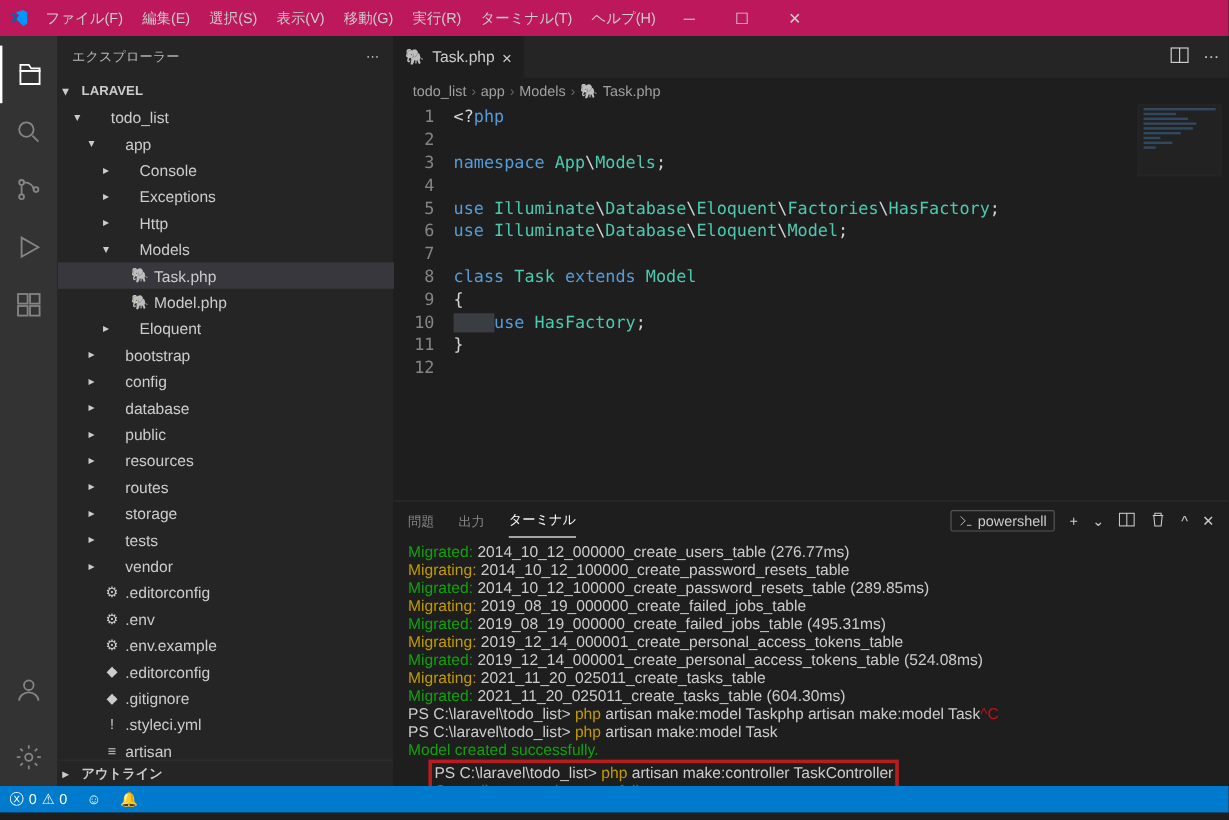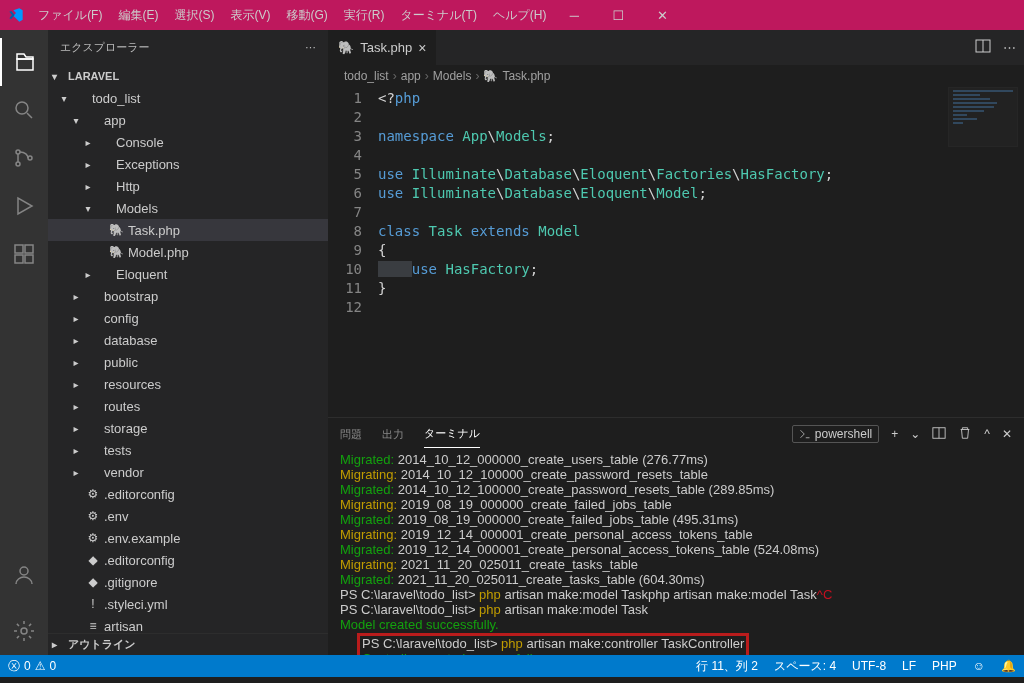--- a/index.html
+++ b/index.html
@@ -356,22 +356,15 @@
   </div>
 </div>
 
 <div class="statusbar">
   <div class="sb-item">
     <span>ⓧ</span>
       <span>0</span>
     <span>⚠</span>
       <span>0</span>
   </div>
-  <div class="sb-right" id="sbright">
-      <div class="sb-item">行 11、列 2</div>
-      <div class="sb-item">スペース: 4</div>
-      <div class="sb-item">UTF-8</div>
-      <div class="sb-item">LF</div>
-      <div class="sb-item">PHP</div>
-    </div>
   <div class="sb-item">☺</div>
   <div class="sb-item">🔔</div>
 </div>
 
 </body></html>

